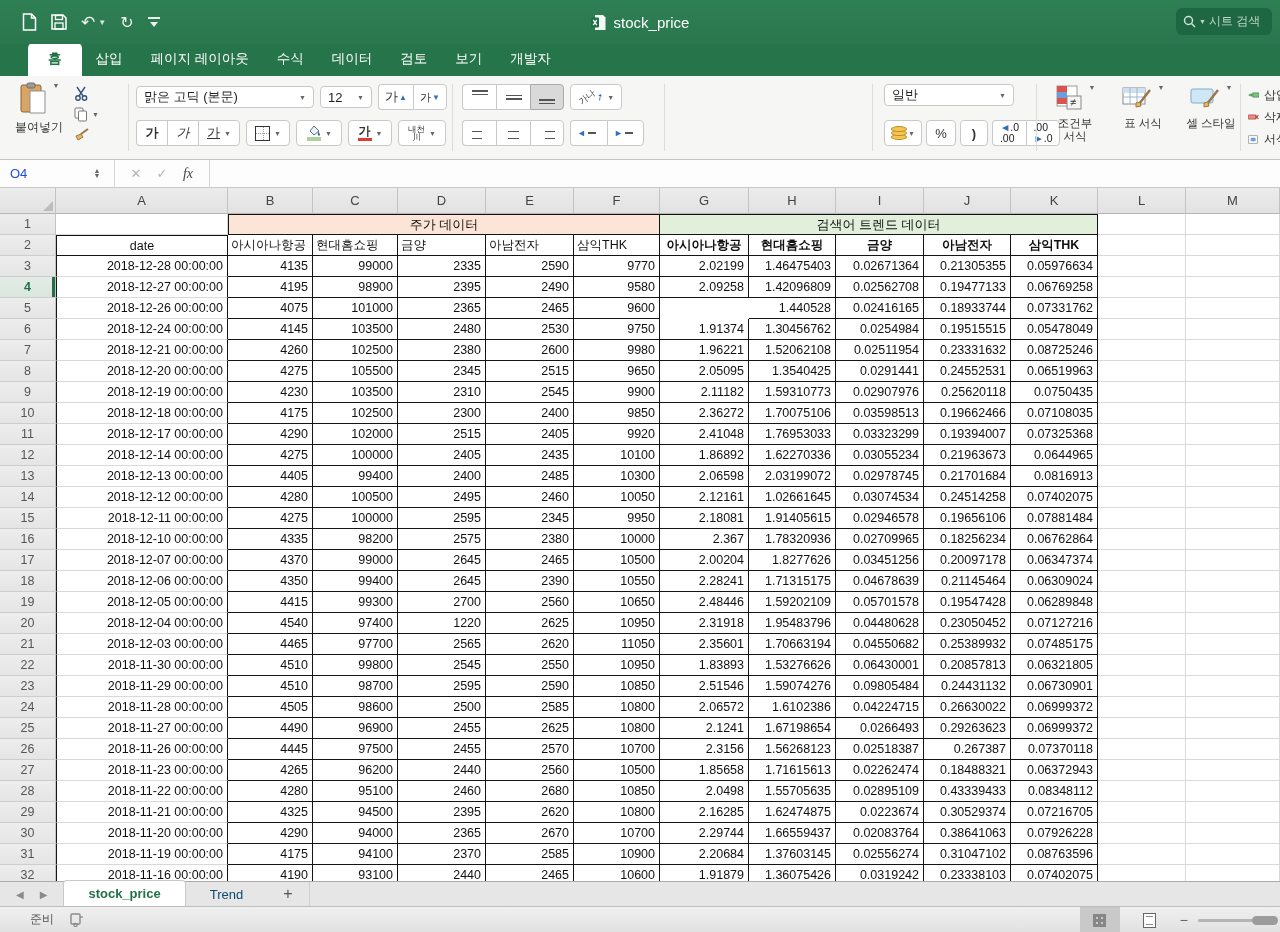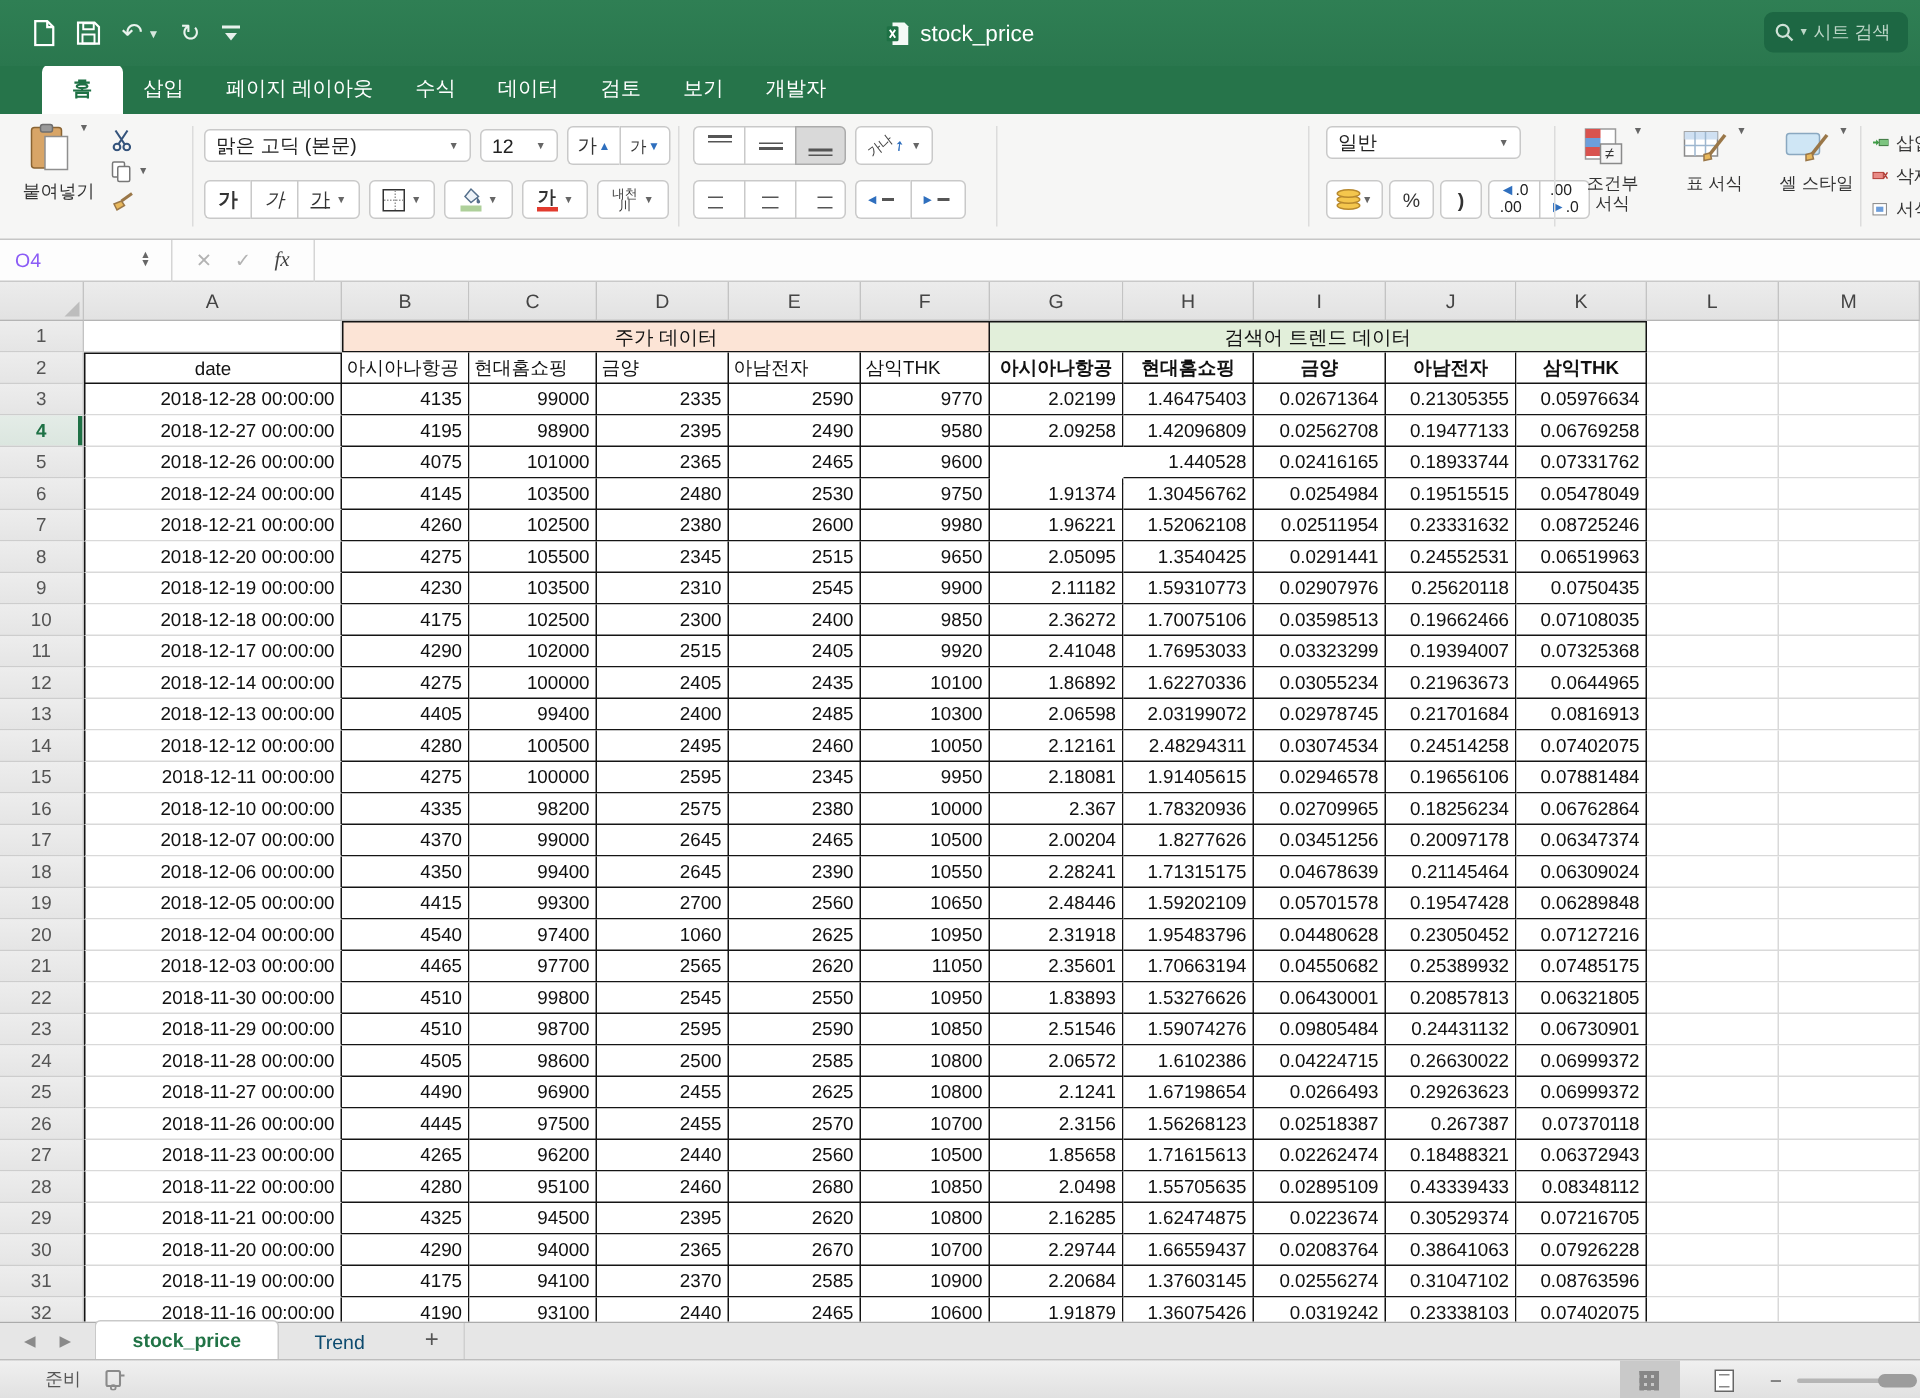--- a/index.html
+++ b/index.html
@@ -60,21 +60,21 @@
   .two-line .blue { color:#2f6fbe; }
   .style-btn { display:flex; flex-direction:column; align-items:center; cursor:pointer; width:62px; }
   .style-btn .lbl { font-size:11.5px; color:#333; text-align:center; line-height:1.15; margin-top:3px; }
   .cells-mini { display:flex; align-items:center; gap:5px; height:22px; font-size:12px; color:#333; cursor:pointer; white-space:nowrap; }
   .disabled { opacity:.45; }
   .wrap-line { display:flex; align-items:center; gap:6px; font-size:12.5px; color:#333; cursor:pointer; }
   .orient { font-size:9px; color:#444; transform:rotate(-38deg); display:inline-block; }
 
   
   .fbar { height:28px; background:#fdfdfd; border-bottom:1px solid #c9c9c9; display:flex; align-items:center; }
-  .namebox { width:88px; height:28px; display:flex; align-items:center; padding-left:10px; font-size:13px; color:#8b5cf6; }
+  .namebox { width:88px; height:28px; display:flex; align-items:center; padding-left:10px; font-size:13px; color:#1d4ed8; }
   .stepper { width:18px; display:flex; flex-direction:column; align-items:center; line-height:.6; color:#666; font-size:7px; cursor:pointer; }
   .fdiv { width:1px; height:28px; background:#d5d5d5; margin:0 8px; }
   .fico { width:26px; text-align:center; font-size:13px; color:#b3b3b3; cursor:pointer; }
   .fx { font-family:"Liberation Serif","DejaVu Serif",serif; font-style:italic; font-size:14px; color:#444; }
 
   
   .gridwrap { height:693px; overflow:hidden; background:#fff; }
   .grow { display:flex; }
   .corner { width:56px; background:linear-gradient(#ececec,#e2e2e2); border-right:1px solid #c3c3c3; border-bottom:1px solid #b5b5b5; position:relative; flex:none; }
   .corner::after { content:''; position:absolute; right:2px; bottom:2px; border-left:10px solid transparent; border-bottom:10px solid #bdbdbd; }
@@ -706,21 +706,21 @@
       </div>
       <div class="grow" style="height: 21px;">
         <div class="rhead" style="width: 56px;">14</div>
         <div class="gcell ar bl num" style="width: 172px;">2018-12-12 00:00:00</div>
         <div class="gcell tb num" style="width: 85px;">4280</div>
         <div class="gcell tb num" style="width: 85px;">100500</div>
         <div class="gcell tb num" style="width: 88px;">2495</div>
         <div class="gcell tb num" style="width: 88px;">2460</div>
         <div class="gcell tb num" style="width: 86px;">10050</div>
         <div class="gcell tb num" style="width: 89px;">2.12161</div>
-        <div class="gcell tb num" style="width: 87px;">2.48294311</div>
+        <div class="gcell tb num" style="width: 87px;">1.02661645</div>
         <div class="gcell tb num" style="width: 88px;">0.03074534</div>
         <div class="gcell tb num" style="width: 87px;">0.24514258</div>
         <div class="gcell tb num" style="width: 87px;">0.07402075</div>
         <div class="gcell" style="width: 88px;"></div>
         <div class="gcell" style="width: 94px;"></div>
       </div>
       <div class="grow" style="height: 21px;">
         <div class="rhead" style="width: 56px;">15</div>
         <div class="gcell ar bl num" style="width: 172px;">2018-12-11 00:00:00</div>
         <div class="gcell tb num" style="width: 85px;">4275</div>
@@ -798,21 +798,21 @@
         <div class="gcell tb num" style="width: 87px;">0.19547428</div>
         <div class="gcell tb num" style="width: 87px;">0.06289848</div>
         <div class="gcell" style="width: 88px;"></div>
         <div class="gcell" style="width: 94px;"></div>
       </div>
       <div class="grow" style="height: 21px;">
         <div class="rhead" style="width: 56px;">20</div>
         <div class="gcell ar bl num" style="width: 172px;">2018-12-04 00:00:00</div>
         <div class="gcell tb num" style="width: 85px;">4540</div>
         <div class="gcell tb num" style="width: 85px;">97400</div>
-        <div class="gcell tb num" style="width: 88px;">1060</div>
+        <div class="gcell tb num" style="width: 88px;">1220</div>
         <div class="gcell tb num" style="width: 88px;">2625</div>
         <div class="gcell tb num" style="width: 86px;">10950</div>
         <div class="gcell tb num" style="width: 89px;">2.31918</div>
         <div class="gcell tb num" style="width: 87px;">1.95483796</div>
         <div class="gcell tb num" style="width: 88px;">0.04480628</div>
         <div class="gcell tb num" style="width: 87px;">0.23050452</div>
         <div class="gcell tb num" style="width: 87px;">0.07127216</div>
         <div class="gcell" style="width: 88px;"></div>
         <div class="gcell" style="width: 94px;"></div>
       </div>

